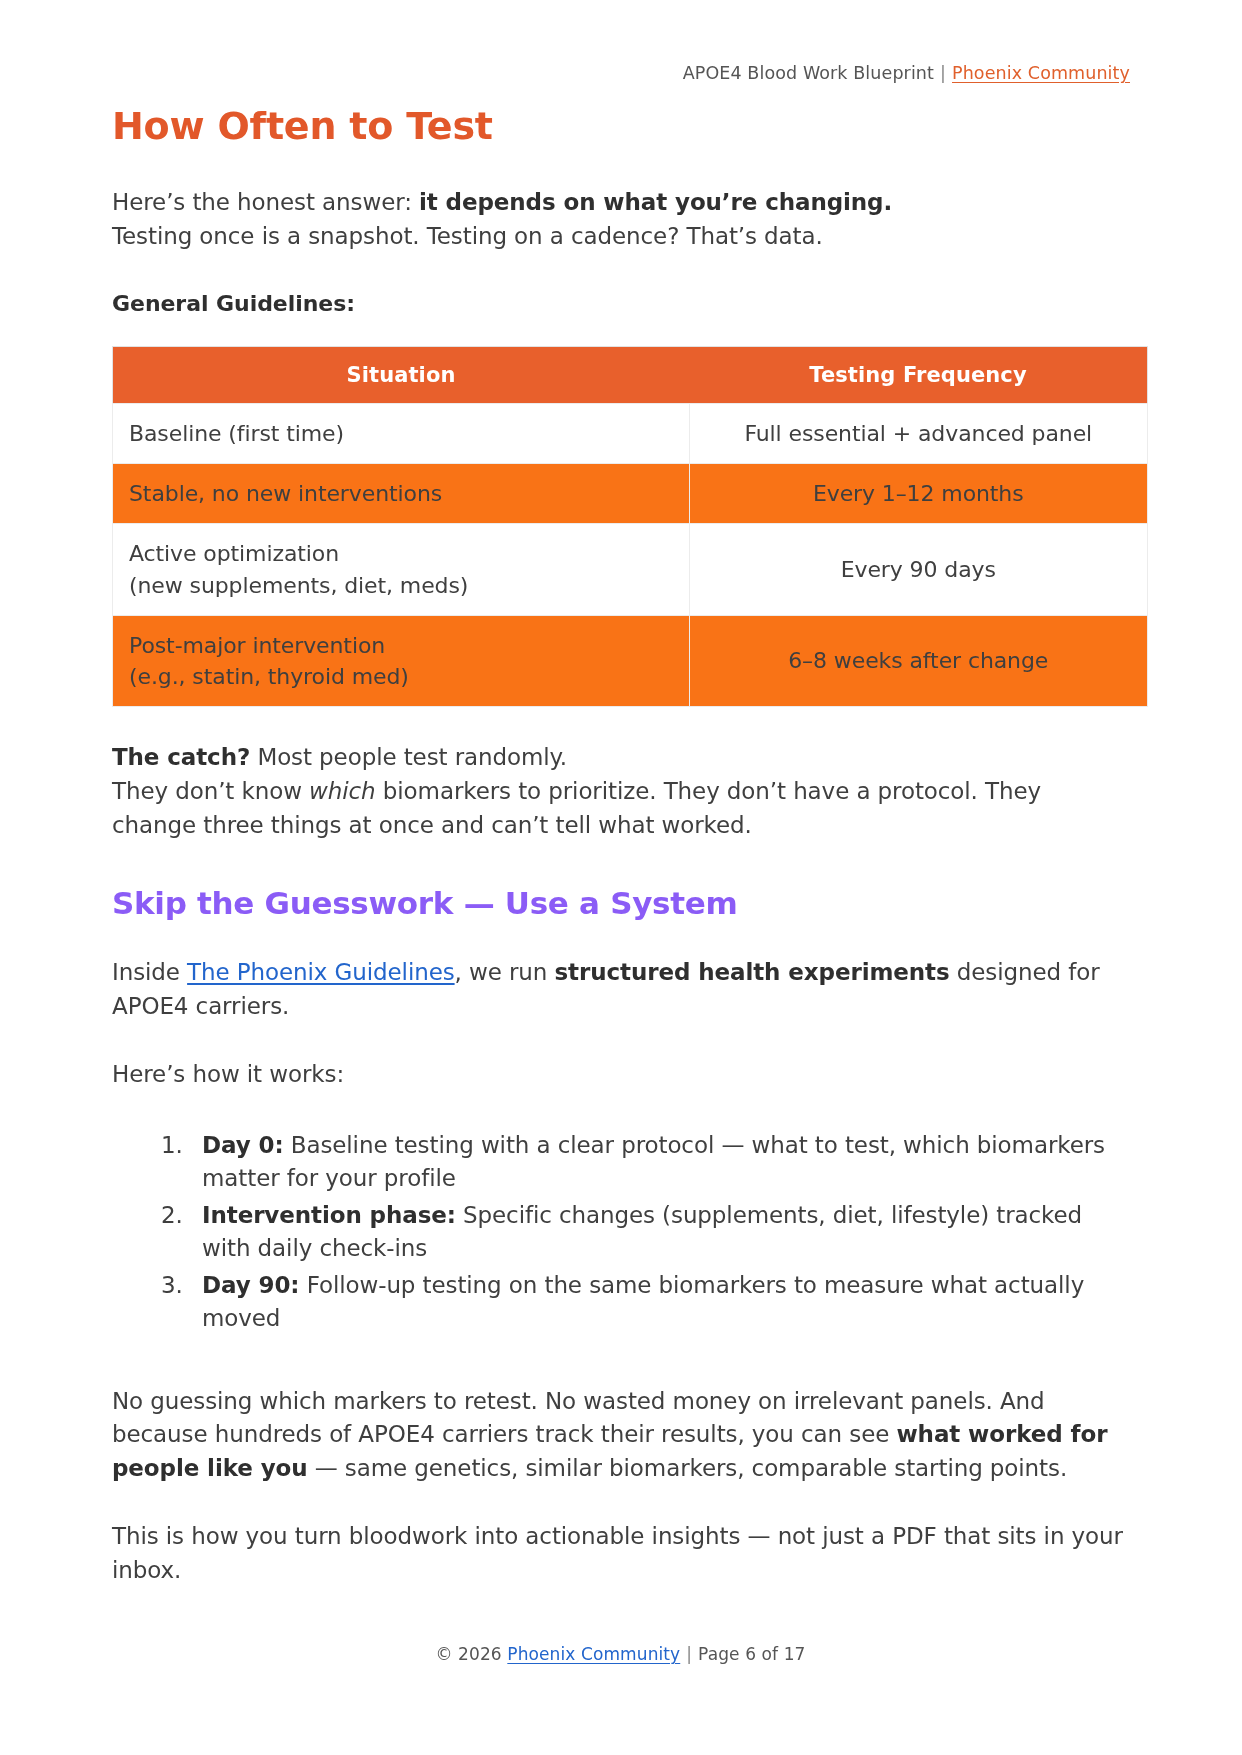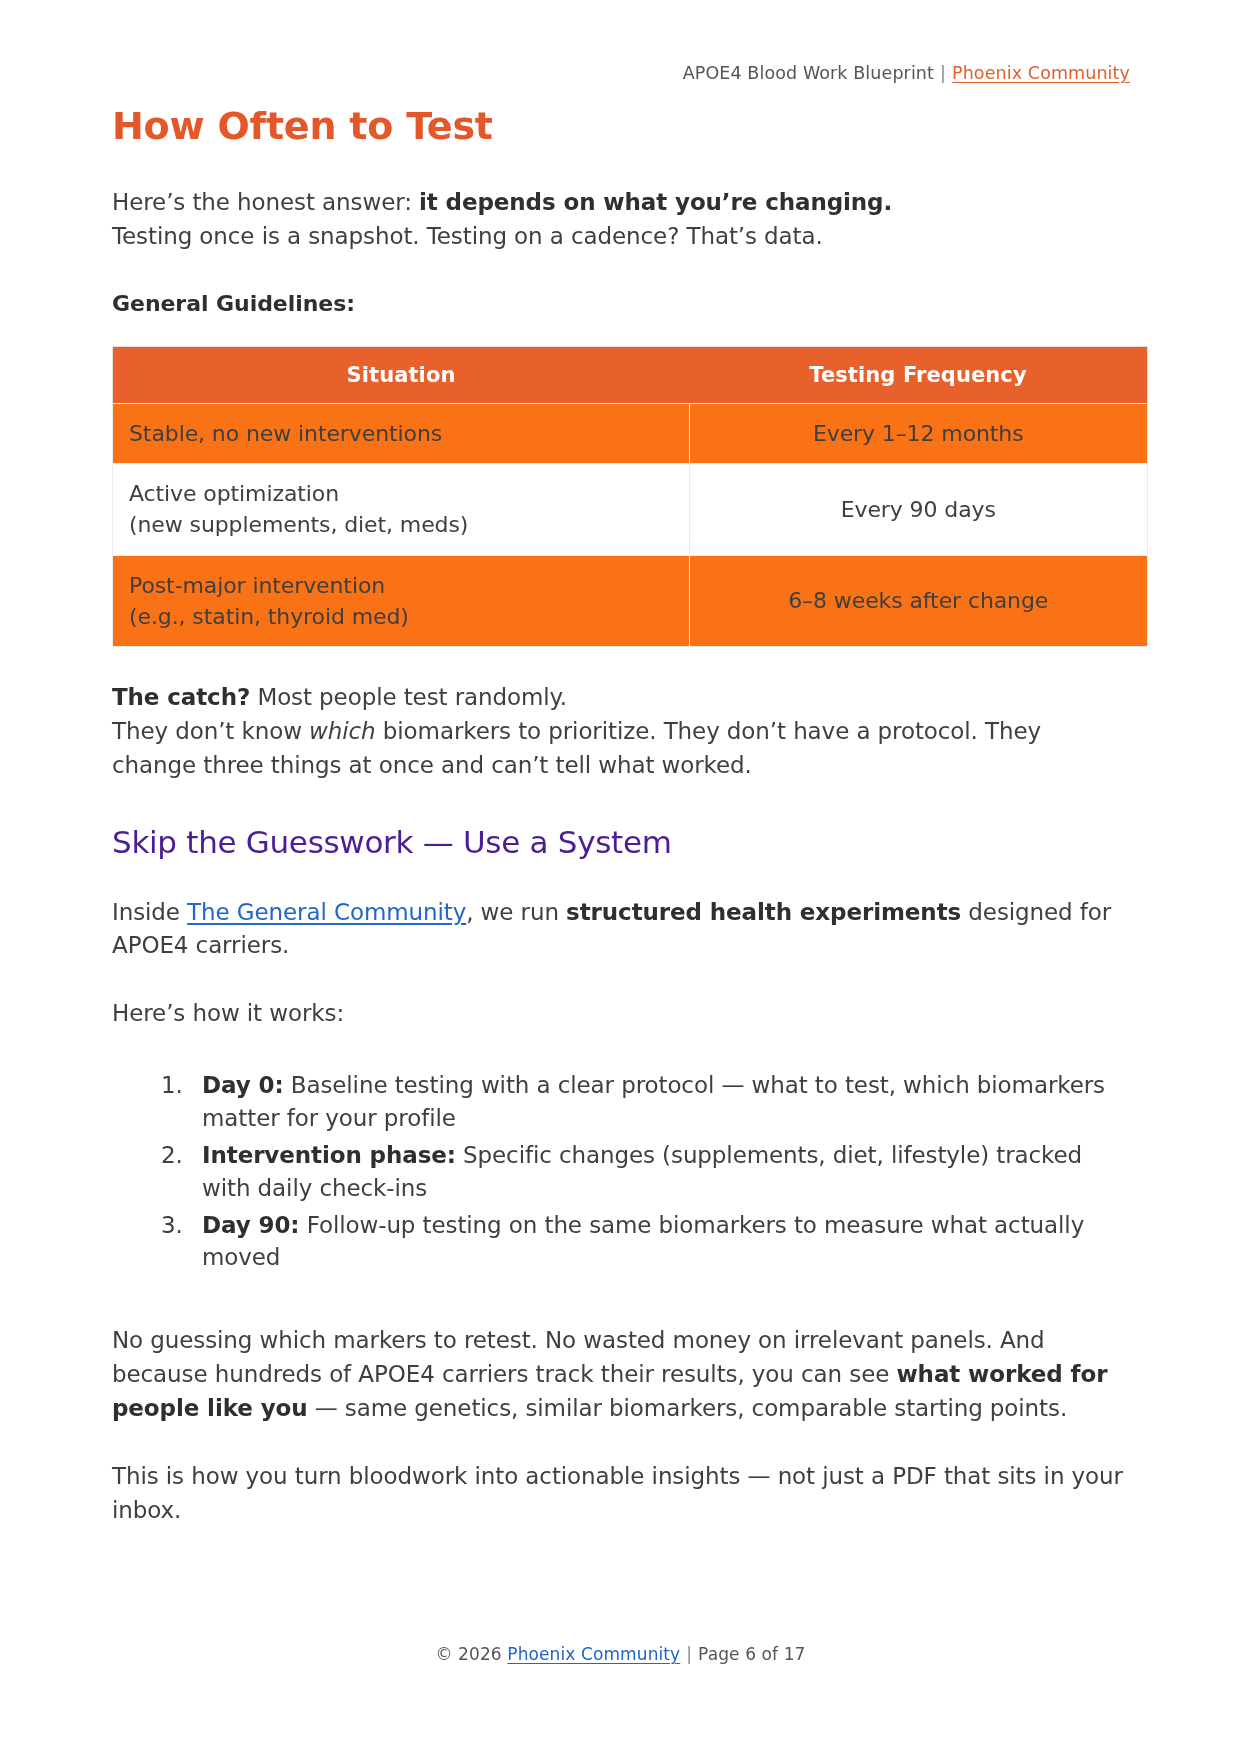--- a/index.html
+++ b/index.html
@@ -132,22 +132,22 @@
     background: #ffffff;
   }
   table.guidelines tbody tr.alt td { background: #f97316; }
   .cell-line { display: block; }
 
   
   h2.section-heading {
     margin: 0;
     font-size: 31px;
     line-height: 1.2;
-    font-weight: normal;
-    color: #4c1d95;
+    font-weight: bold;
+    color: #8b5cf6;
     letter-spacing: -0.3px;
   }
 
   
   a.inline-link {
     color: #2265cc;
     text-decoration: underline;
     text-underline-offset: 3px;
   }
 
@@ -212,20 +212,26 @@
     <div class="block-gap-b"></div>
 
     <table class="guidelines">
       <thead>
         <tr>
           <th class="col-a">Situation</th>
           <th class="col-b">Testing Frequency</th>
         </tr>
       </thead>
       <tbody>
+        <tr>
+          <td class="left">
+            <span class="cell-line">Baseline (first time)</span>
+          </td>
+          <td class="right">Full essential + advanced panel</td>
+        </tr>
         <tr class="alt">
           <td class="left">
             <span class="cell-line">Stable, no new interventions</span>
           </td>
           <td class="right">Every 1–12 months</td>
         </tr>
         <tr>
           <td class="left">
             <span class="cell-line">Active optimization</span>
             <span class="cell-line">(new supplements, diet, meds)</span>
@@ -249,21 +255,21 @@
       <span>They don’t know </span><em>which</em><span> biomarkers to prioritize. They don’t have a protocol. They change three things at once and can’t tell what worked.</span>
     </p>
 
     <div class="block-gap-e"></div>
 
     <h2 class="section-heading">Skip the Guesswork — Use a System</h2>
 
     <div class="block-gap-c"></div>
 
     <p class="para">
-      <span>Inside </span><a class="inline-link" href="#">The General Community</a><span>, we run </span><strong>structured health experiments</strong><span> designed for APOE4 carriers.</span>
+      <span>Inside </span><a class="inline-link" href="#">The Phoenix Guidelines</a><span>, we run </span><strong>structured health experiments</strong><span> designed for APOE4 carriers.</span>
     </p>
 
     <div class="block-gap-c"></div>
 
     <p class="para">Here’s how it works:</p>
 
     <div class="block-gap-b"></div>
 
     <ol class="steps">
       <li>

